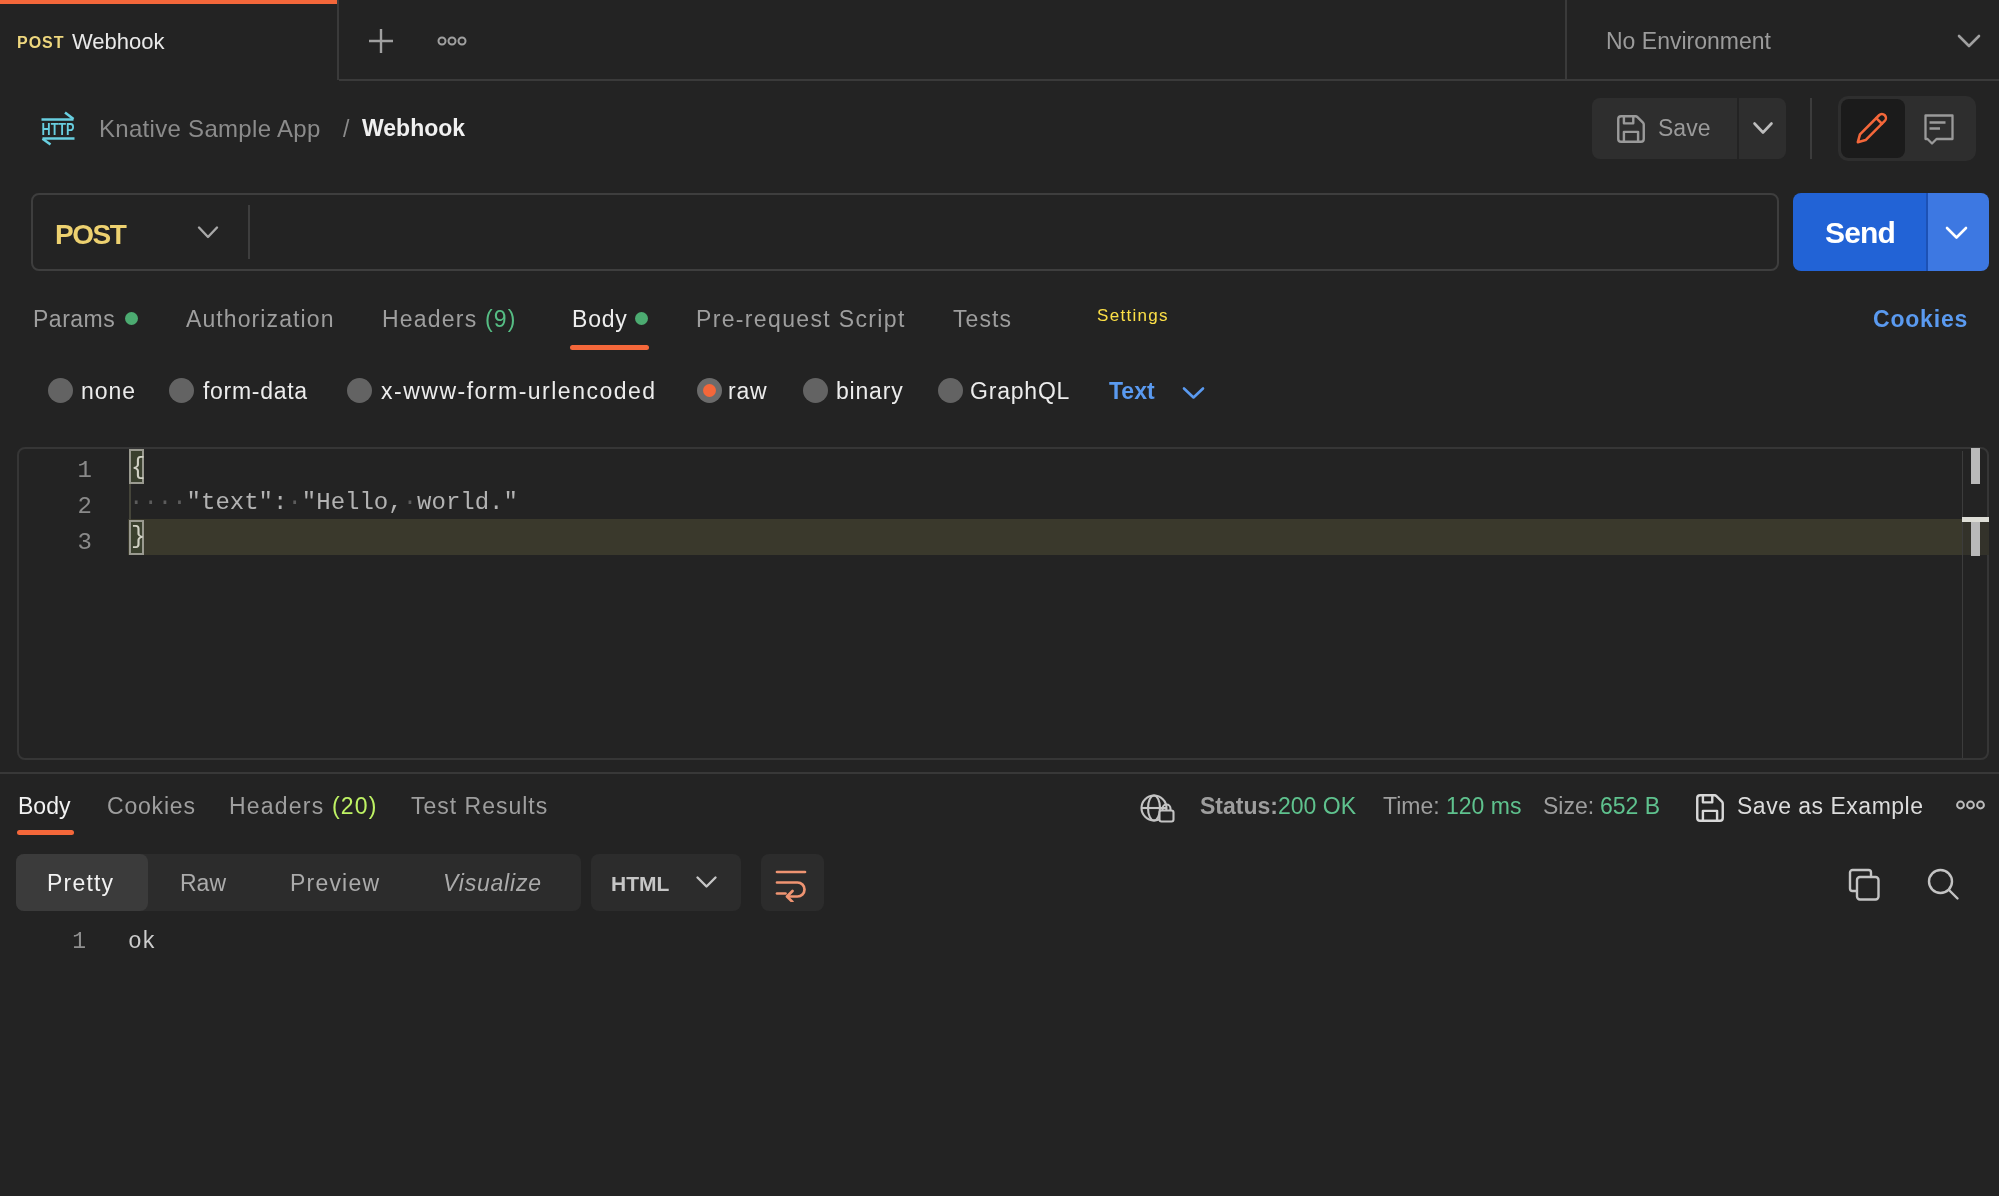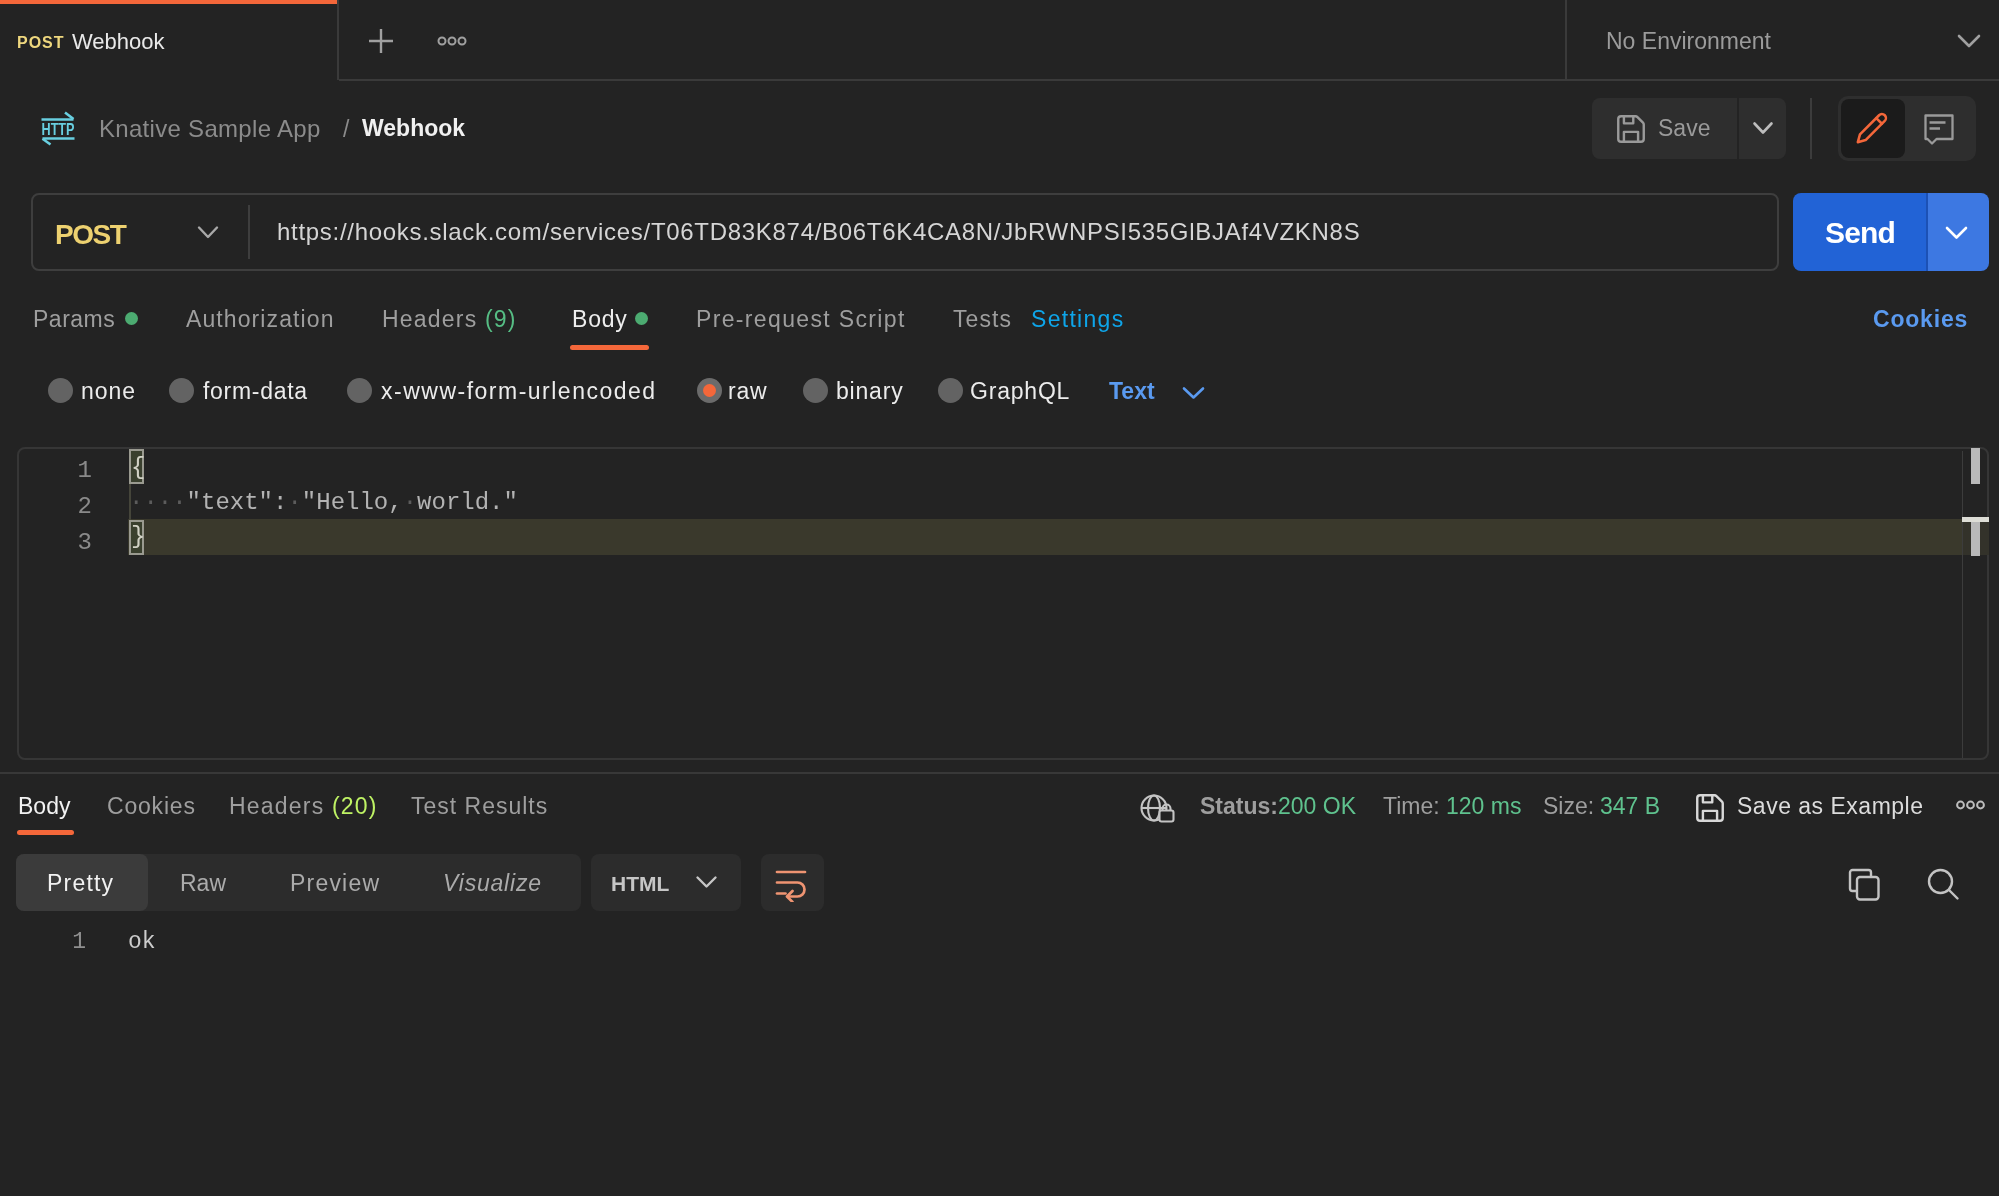--- a/index.html
+++ b/index.html
@@ -79,39 +79,38 @@
     <path d="M7.5 10.5 H23.5 M7.5 16.5 H18"></path>
   </g>
 </svg>
 
 <div class="abs" style="left:31px;top:193px;width:1748px;height:78px;border:2px solid #3e3e3e;border-radius:8px;box-sizing:border-box;"></div>
 <div class="abs txt" style="left:55px;top:219px;font-size:28px;font-weight:700;color:#edd170;letter-spacing:-1.5px;">POST</div>
 <svg class="abs" style="left:196px;top:225px;" width="24" height="15" viewBox="0 0 24 15">
   <path d="M3 2.5 L12 12 L21 2.5" stroke="#a8a8a8" stroke-width="2.4" fill="none" stroke-linecap="round" stroke-linejoin="round"></path>
 </svg>
 <div class="abs" style="left:248px;top:205px;width:2px;height:54px;background:#3e3e3e;"></div>
-<div class="abs txt" style="left:277px;top:218px;font-size:24px;letter-spacing:0.7px;color:#d5d5d5;">https://hooks.slack.com/services/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</div>
 
 <div class="abs" style="left:1793px;top:193px;width:133px;height:78px;background:#2263d6;border-radius:8px 0 0 8px;"></div>
 <div class="abs" style="left:1926px;top:193px;width:63px;height:78px;background:#3d78e2;border-radius:0 8px 8px 0;border-left:2px solid #1c51b5;box-sizing:border-box;"></div>
 <div class="abs txt" style="left:1825px;top:216px;font-size:30px;font-weight:700;color:#ffffff;letter-spacing:-0.8px;">Send</div>
 <svg class="abs" style="left:1944px;top:225px;" width="25" height="16" viewBox="0 0 25 16">
   <path d="M3 3 L12.5 12.5 L22 3" stroke="#ffffff" stroke-width="2.6" fill="none" stroke-linecap="round" stroke-linejoin="round"></path>
 </svg>
 
 <div class="abs txt" style="left:33px;top:306px;font-size:23px;letter-spacing:0.5px;color:#9e9e9e;text-align:right;">Params</div>
 <div class="abs" style="left:125px;top:312px;width:13px;height:13px;border-radius:50%;background:#4cab71;"></div>
 <div class="abs txt" style="left:186px;top:306px;font-size:23px;letter-spacing:1.1px;color:#9e9e9e;">Authorization</div>
 <div class="abs txt" style="left:382px;top:306px;font-size:23px;letter-spacing:1.2px;color:#9e9e9e;">Headers <span style="color:#56bd84;">(9)</span></div>
 <div class="abs txt" style="left:572px;top:306px;font-size:23px;letter-spacing:0.8px;color:#eeeeee;">Body</div>
 <div class="abs" style="left:635px;top:312px;width:13px;height:13px;border-radius:50%;background:#4cab71;"></div>
 <div class="abs" style="left:570px;top:345px;width:79px;height:5px;border-radius:3px;background:#f4673a;"></div>
 <div class="abs txt" style="left:696px;top:306px;font-size:23px;letter-spacing:1.35px;color:#9e9e9e;">Pre-request Script</div>
 <div class="abs txt" style="left:953px;top:306px;font-size:23px;letter-spacing:1.1px;color:#9e9e9e;">Tests</div>
-<div class="abs txt" style="left:1031px;top:306px;font-size:23px;letter-spacing:1.3px;color:#0ea5e9;">Settings</div>
+<div class="abs txt" style="left:1097px;top:306px;font-size:17px;letter-spacing:1.3px;color:#fde047;">Settings</div>
 <div class="abs txt" style="left:1873px;top:306px;font-size:23px;letter-spacing:0.8px;font-weight:700;color:#5a9af0;">Cookies</div>
 
 <div class="abs" style="left:48px;top:378px;width:25px;height:25px;border-radius:50%;background:#636363;"></div>
 <div class="abs txt" style="left:81px;top:378px;font-size:23px;letter-spacing:1px;color:#ececec;">none</div>
 <div class="abs" style="left:169px;top:378px;width:25px;height:25px;border-radius:50%;background:#636363;"></div>
 <div class="abs txt" style="left:203px;top:378px;font-size:23px;letter-spacing:0.7px;color:#ececec;">form-data</div>
 <div class="abs" style="left:347px;top:378px;width:25px;height:25px;border-radius:50%;background:#636363;"></div>
 <div class="abs txt" style="left:381px;top:378px;font-size:23px;letter-spacing:1.5px;color:#ececec;">x-www-form-urlencoded</div>
 <div class="abs" style="left:697px;top:378px;width:25px;height:25px;border-radius:50%;background:#6b6b6b;"></div>
 <div class="abs" style="left:703px;top:384px;width:13px;height:13px;border-radius:50%;background:#f4673a;"></div>
@@ -161,21 +160,21 @@
     <ellipse cx="14" cy="14" rx="6" ry="12.5"></ellipse>
   </g>
   <rect x="19.5" y="16.5" width="14" height="11" rx="2" fill="#232323" stroke="#c4c4c4" stroke-width="2.1"></rect>
   <path d="M22.5 16.5 V14.5 a4 4 0 0 1 8 0 V16.5" stroke="#c4c4c4" stroke-width="2.1" fill="none"></path>
 </svg>
 <div class="abs txt" style="left:1200px;top:793px;font-size:23px;color:#9e9e9e;font-weight:bold;">Status:</div>
 <div class="abs txt" style="left:1278px;top:793px;font-size:23px;color:#5fc28e;">200 OK</div>
 <div class="abs txt" style="left:1383px;top:793px;font-size:23px;color:#9e9e9e;">Time:</div>
 <div class="abs txt" style="left:1446px;top:793px;font-size:23px;color:#5fc28e;">120 ms</div>
 <div class="abs txt" style="left:1543px;top:793px;font-size:23px;color:#9e9e9e;">Size:</div>
-<div class="abs txt" style="left:1600px;top:793px;font-size:23px;color:#5fc28e;">347 B</div>
+<div class="abs txt" style="left:1600px;top:793px;font-size:23px;color:#5fc28e;">652 B</div>
 <svg class="abs" style="left:1693px;top:791px;" width="34" height="34" viewBox="0 0 24 24">
   <g stroke="#d8d8d8" stroke-width="1.7" fill="none" stroke-linejoin="round">
     <path d="M15.2 3a1.9 1.9 0 0 1 1.35.56l3.9 3.9A1.9 1.9 0 0 1 21 8.8V19a2 2 0 0 1-2 2H5a2 2 0 0 1-2-2V5a2 2 0 0 1 2-2z"></path>
     <path d="M7 3.6 v4.4 h6.6 V3.6"></path>
     <path d="M7 20.4 V14 h10 v6.4"></path>
   </g>
 </svg>
 <div class="abs txt" style="left:1737px;top:793px;font-size:23px;letter-spacing:0.5px;color:#dcdcdc;">Save as Example</div>
 <svg class="abs" style="left:1956px;top:798px;" width="30" height="14" viewBox="0 0 30 14">
   <circle cx="4.5" cy="7" r="3.4" stroke="#bdbdbd" stroke-width="2" fill="none"></circle>

